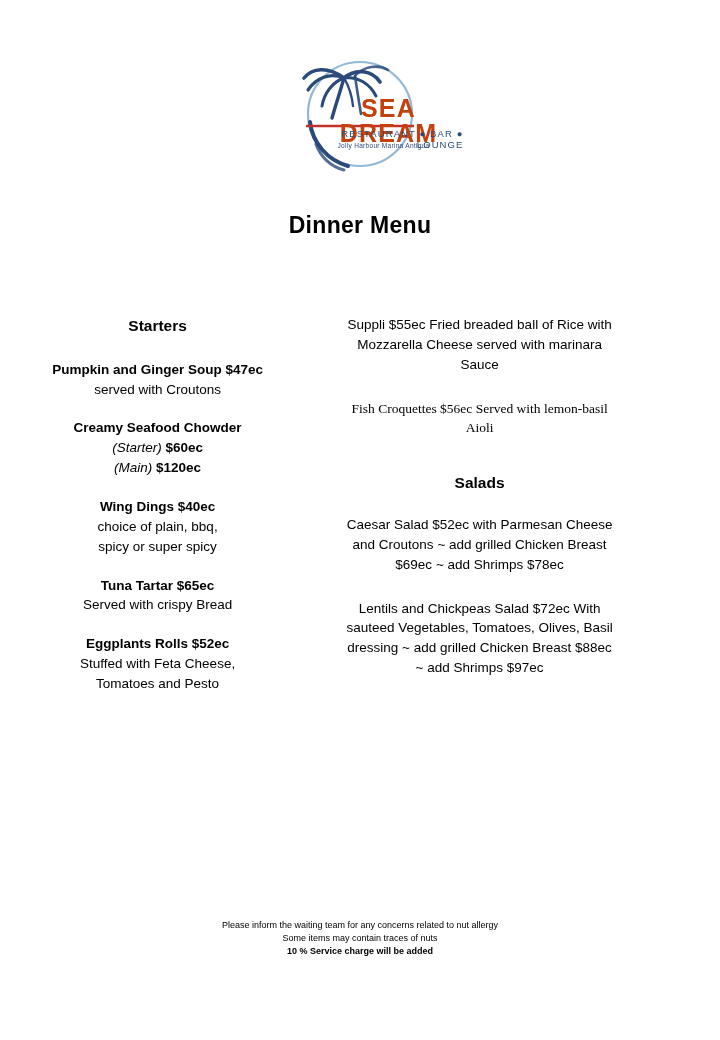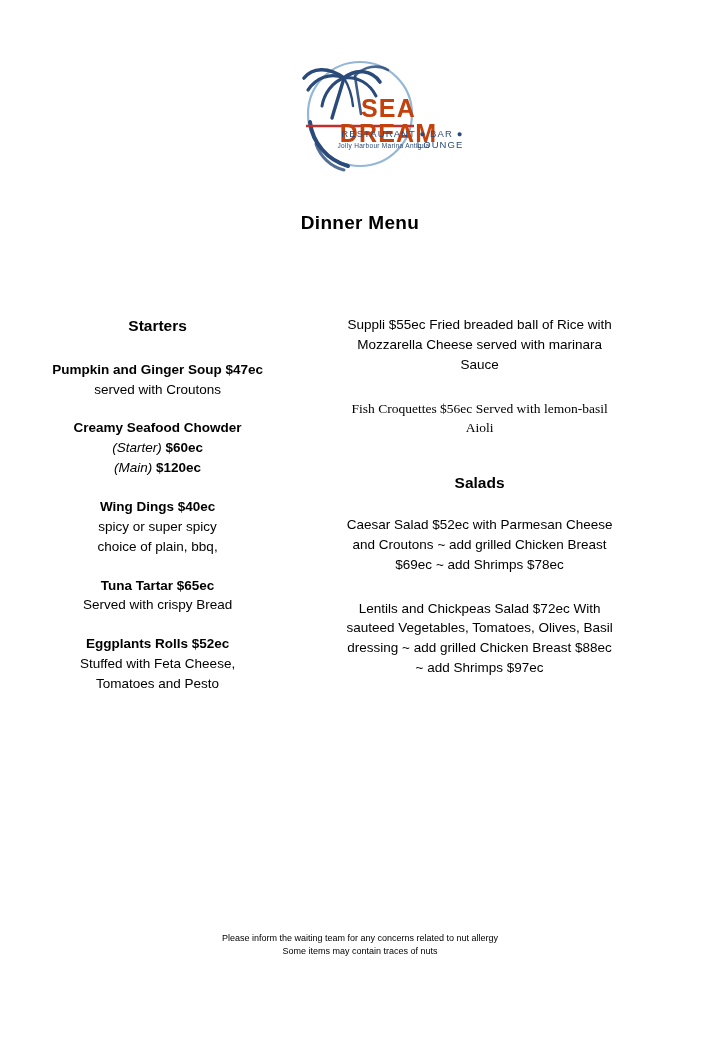--- a/index.html
+++ b/index.html
@@ -71,21 +71,21 @@
     text-align: center;
   }
 
   
   .doc-title {
     position: absolute;
     top: 212px;
     left: 0;
     width: 720px;
     text-align: center;
-    font-size: 19px;
+    font-size: 23px;
     font-weight: bold;
     letter-spacing: 0.3px;
   }
 
   
   .columns {
     position: absolute;
     top: 315px;
     left: 0;
     width: 628px;
@@ -180,22 +180,22 @@
       </div>
 
       <div class="item">
         <span class="name">Creamy Seafood Chowder</span>
         <span class="line"><span class="it">(Starter)</span> <span class="b">$60ec</span></span>
         <span class="line"><span class="it">(Main)</span> <span class="b">$120ec</span></span>
       </div>
 
       <div class="item">
         <span class="name">Wing Dings $40ec</span>
+        <span class="line">choice of plain, bbq,</span>
         <span class="line">spicy or super spicy</span>
-        <span class="line">choice of plain, bbq,</span>
       </div>
 
 
       <div class="item">
         <span class="name">Tuna Tartar $65ec</span>
         <span class="line">Served with crispy Bread</span>
       </div>
 
       <div class="item">
         <span class="name">Eggplants Rolls $52ec</span>
@@ -234,15 +234,16 @@
         <span class="line"><span>~ add grilled Chicken Breast </span><span class="b">$88ec</span></span>
         <span class="line"><span>~ add Shrimps </span><span class="b">$97ec</span></span>
       </div>
 
     </div>
   </div>
 
   <div class="footer">
     <div>Please inform the waiting team for any concerns related to nut allergy</div>
     <div>Some items may contain traces of nuts</div>
+    <div class="bold">10 % Service charge will be added</div>
   </div>
 
 </div>
 
 </body></html>

